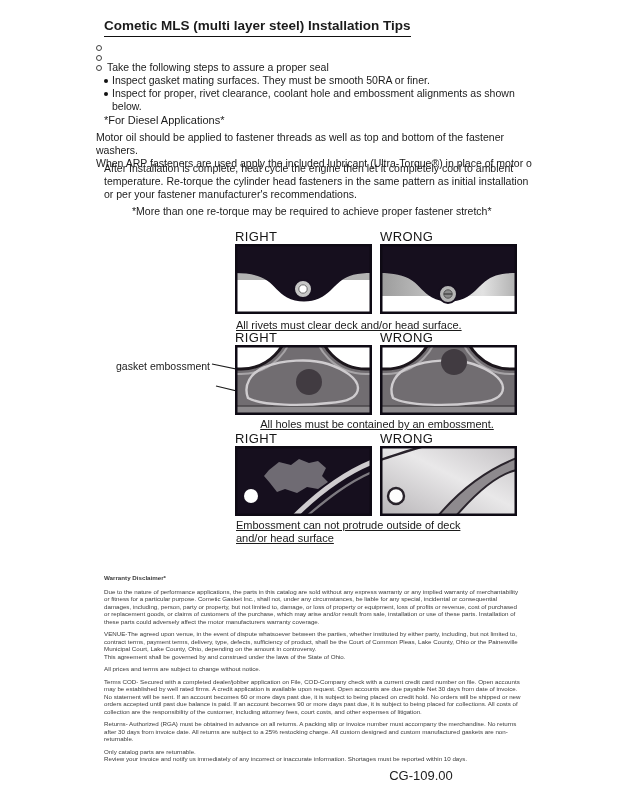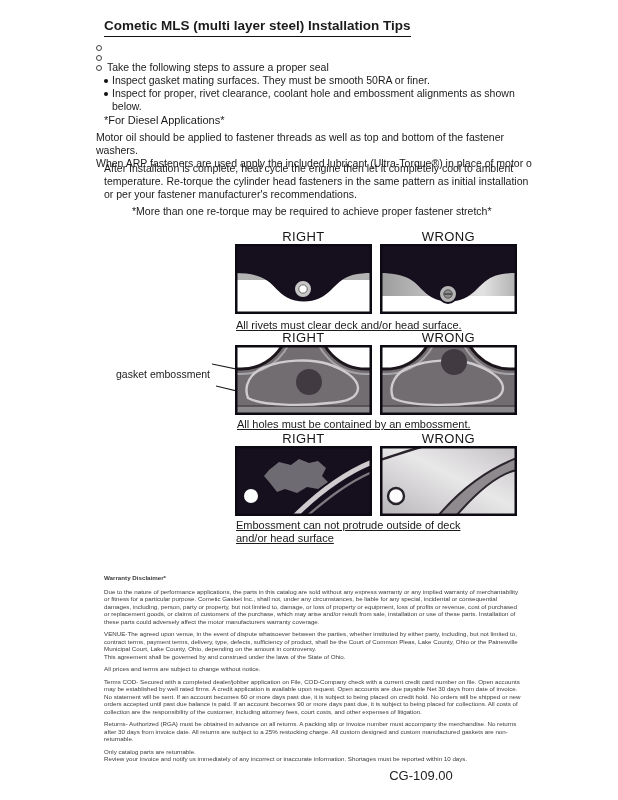--- a/index.html
+++ b/index.html
@@ -7,21 +7,21 @@
         font-family:"Liberation Sans","DejaVu Sans",sans-serif;color:#1b1b1b;overflow:hidden;}
   .abs{position:absolute;}
   .prewrap{white-space:pre-line;}
   .title{font-size:13.5px;font-weight:bold;border-bottom:1.6px solid #111;padding-bottom:3px;width:fit-content;}
   .body-text{font-size:10.5px;line-height:13px;}
   .bullet-row{display:flex;align-items:flex-start;line-height:13px;}
   .omark{flex:none;width:4px;height:4px;border:1px solid #444;border-radius:50%;margin:4px 5px 0 0;}
   .dmark{flex:none;width:4px;height:4px;background:#111;border-radius:50%;margin:4.5px 4px 0 0;}
   .subs{margin-left:8px;}
   .sec-head{font-size:11px;font-weight:normal;}
-  .dg-head{font-size:13px;letter-spacing:.4px;color:#161616;text-align:center;width:137px;}
+  .dg-head{font-size:13px;letter-spacing:.4px;color:#161616;text-align:left;width:137px;}
   .caption{font-size:11px;line-height:12.5px;text-decoration:underline;}
   .panel{display:block;}
   .lbl{font-size:10.5px;line-height:12.5px;text-align:right;width:106px;}
   .legal{font-size:6.2px;line-height:7.5px;color:#3a3a3a;width:418px;}
   .legal p{margin:0 0 5px 0;}
   .legal .lg-head{font-weight:bold;margin-bottom:6px;}
   .footer-code{font-size:13px;color:#222;text-align:center;width:200px;margin-top:8px;}
 </style>
 </head>
 <body>
@@ -89,21 +89,21 @@
     <circle cx="68" cy="50" r="4.2" fill="#8a8a8a" stroke="#555555" stroke-width="1"></circle>
     <line x1="63.8" y1="50" x2="72.2" y2="50" stroke="#444444" stroke-width="1.4"></line>
     <rect x="1.25" y="1.25" width="134.5" height="67.5" fill="none" stroke="#0e0a14" stroke-width="2.5"></rect>
   </svg>
 
   <div class="abs caption" style="left:236px;top:319px;width:300px;">All rivets must clear deck and/or head surface.</div>
 
   <div class="abs dg-head" style="left:235px;top:330px;">RIGHT</div>
   <div class="abs dg-head" style="left:380px;top:330px;">WRONG</div>
 
-  <div class="abs lbl" style="left:104px;top:368px;">gasket embossment</div>
+  <div class="abs lbl" style="left:104px;top:360px;">gasket embossment</div>
 
   <svg class="abs" style="left:120px;top:340px;" width="260" height="90">
     <line x1="92" y1="24" x2="189" y2="44" stroke="#1b1b1b" stroke-width="1.1"></line>
     <line x1="96" y1="46" x2="142" y2="57" stroke="#1b1b1b" stroke-width="1.1"></line>
   </svg>
 
   <svg class="abs panel" style="left:235px;top:345px;" width="137" height="70" viewBox="0 0 137 70">
     <rect width="137" height="70" fill="#716d71"></rect>
     <rect y="61" width="137" height="9" fill="#8d8a8d"></rect>
     <line x1="0" y1="61" x2="137" y2="61" stroke="#4a464a" stroke-width="1.3"></line>
@@ -122,21 +122,21 @@
     <line x1="0" y1="61" x2="137" y2="61" stroke="#4a464a" stroke-width="1.3"></line>
     <circle cx="6" cy="-24" r="53" fill="none" stroke="#a7a4a7" stroke-width="2"></circle>
     <circle cx="131" cy="-24" r="53" fill="none" stroke="#a7a4a7" stroke-width="2"></circle>
     <circle cx="6" cy="-24" r="48" fill="#ffffff" stroke="#1c161c" stroke-width="3"></circle>
     <circle cx="131" cy="-24" r="48" fill="#ffffff" stroke="#1c161c" stroke-width="3"></circle>
     <path d="M13,53 C8,40 16,27 30,22 C47,15 75,13 93,19 C108,24 123,33 123,43 C123,52 112,57 94,58 C68,61 27,61 13,53 Z" fill="none" stroke="#cfcccf" stroke-width="2.4"></path>
     <circle cx="74" cy="17" r="13" fill="#413b41"></circle>
     <rect x="1.25" y="1.25" width="134.5" height="67.5" fill="none" stroke="#0e0a14" stroke-width="2.5"></rect>
   </svg>
 
-  <div class="abs caption" style="left:237px;top:418px;width:280px;text-align:left;">All holes must be contained by an embossment.</div>
+  <div class="abs caption" style="left:237px;top:418px;width:280px;text-align:center;">All holes must be contained by an embossment.</div>
 
   <div class="abs dg-head" style="left:235px;top:431px;">RIGHT</div>
   <div class="abs dg-head" style="left:380px;top:431px;">WRONG</div>
 
   <svg class="abs panel" style="left:235px;top:446px;" width="137" height="70" viewBox="0 0 137 70">
     <rect width="137" height="70" fill="#160f1e"></rect>
     <path d="M34,24 L44,16 L56,19 L64,13 L74,17 L83,15 L91,22 L87,30 L93,36 L83,43 L72,41 L62,47 L50,43 L42,46 L35,37 L29,30 Z" fill="#6f6b73"></path>
     <path d="M137,16 C108,28 84,46 60,70" fill="none" stroke="#cfcccf" stroke-width="5"></path>
     <path d="M137,26 C112,37 92,53 72,70" fill="none" stroke="#7d7a80" stroke-width="2.2"></path>
     <circle cx="16" cy="50" r="7" fill="#ffffff"></circle>

